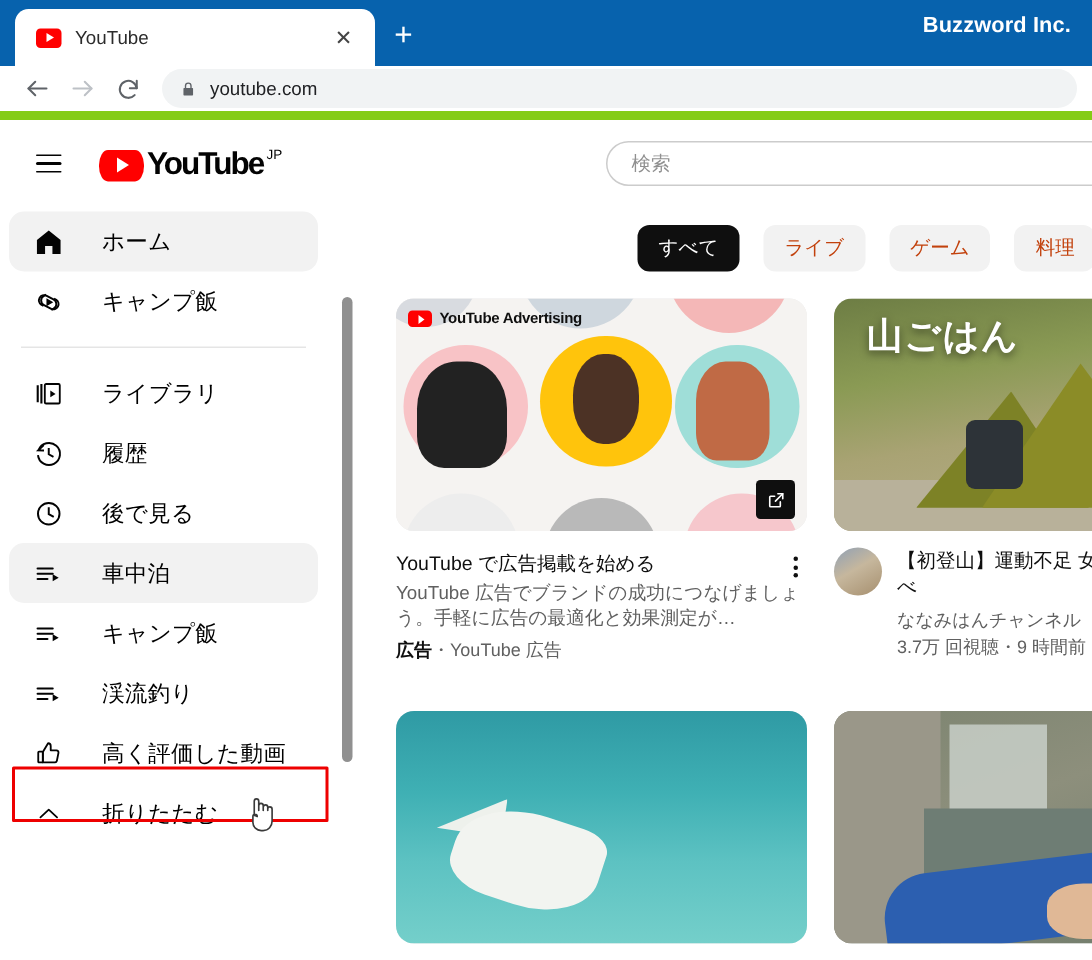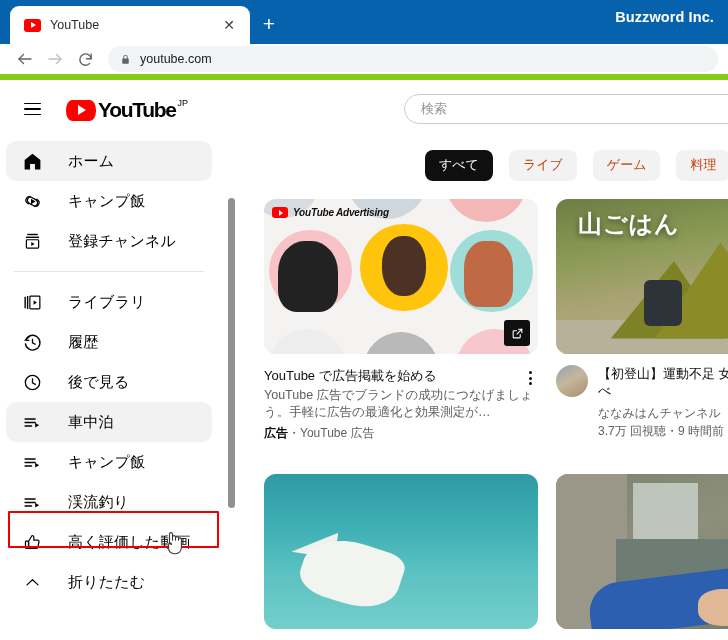--- a/index.html
+++ b/index.html
@@ -170,21 +170,21 @@
 
   #grid { display:flex; gap:18px; padding:16px 0 0 28px; flex-wrap:wrap; width:720px; }
   .card { width:274px; }
 
   .thumb {
     width:274px; height:155px; border-radius:12px; overflow:hidden;
     position:relative; background:#eaeaea;
   }
 
   
-  .ad-thumb { background:#f5f3f1; width:100%; height:100%; position:relative; overflow:hidden;font-style:italic; }
+  .ad-thumb { background:#f5f3f1; width:100%; height:100%; position:relative; overflow:hidden; }
   .ad-badge {
     position:absolute; left:8px; top:8px; display:flex; align-items:center; gap:5px; z-index:3;
   }
   .ad-badge .p { width:16px;height:11px;background:#ff0000;border-radius:3px;
     display:flex;align-items:center;justify-content:center; }
   .ad-badge .p::after{content:"";width:0;height:0;border-left:4px solid #fff;
     border-top:3px solid transparent;border-bottom:3px solid transparent;margin-left:1px;}
   .ad-badge .t { font-size:10px; font-weight:bold; color:#0f0f0f; letter-spacing:-.2px; }
   .circ { position:absolute; border-radius:50%; }
   .ext-btn {
@@ -348,31 +348,20 @@
           <span class="ico">
             <svg width="21" height="21" viewBox="0 0 24 24" fill="none" stroke="#030303" stroke-width="1.5">
                 <path d="M10 6.2 8.3 7.1a4 4 0 0 0 .1 7.1l5.5 2.9a4 4 0 0 0 3.8-7l-1.7-.9"></path>
                 <path d="M14 17.8l1.7-.9a4 4 0 0 0-.1-7.1L10.1 6.9a4 4 0 0 0-3.8 7l1.7.9"></path>
                 <path d="M11 10.2v3.6l3-1.8z" fill="#030303"></path>
               </svg>
           </span>
           <span class="lbl">キャンプ飯</span>
         </div>
 
-        <div class="sitem">
-          <span class="ico">
-            <svg width="21" height="21" viewBox="0 0 24 24" fill="none" stroke="#030303" stroke-width="1.4">
-              <line x1="6" y1="4" x2="18" y2="4" stroke-width="1.6"></line>
-              <line x1="4.5" y1="7.2" x2="19.5" y2="7.2" stroke-width="1.6"></line>
-              <rect x="5" y="10" width="14" height="9.5" rx="1"></rect>
-              <path d="M10.6 12.6v4.4l3.8-2.2z" fill="#030303" stroke="none"></path>
-            </svg>
-          </span>
-          <span class="lbl">登録チャンネル</span>
-        </div>
 
         <div class="sdivider"></div>
 
         <div class="sitem">
           <span class="ico">
             <svg width="21" height="21" viewBox="0 0 24 24" fill="none" stroke="#030303" stroke-width="1.4">
               <line x1="3.6" y1="5.5" x2="3.6" y2="18.5" stroke-width="1.6"></line>
               <line x1="6.4" y1="4.6" x2="6.4" y2="19.4" stroke-width="1.6"></line>
               <rect x="9" y="4.6" width="11.4" height="14.8" rx="1"></rect>
               <path d="M13.2 9.6v5l4-2.5z" fill="#030303" stroke="none"></path>

